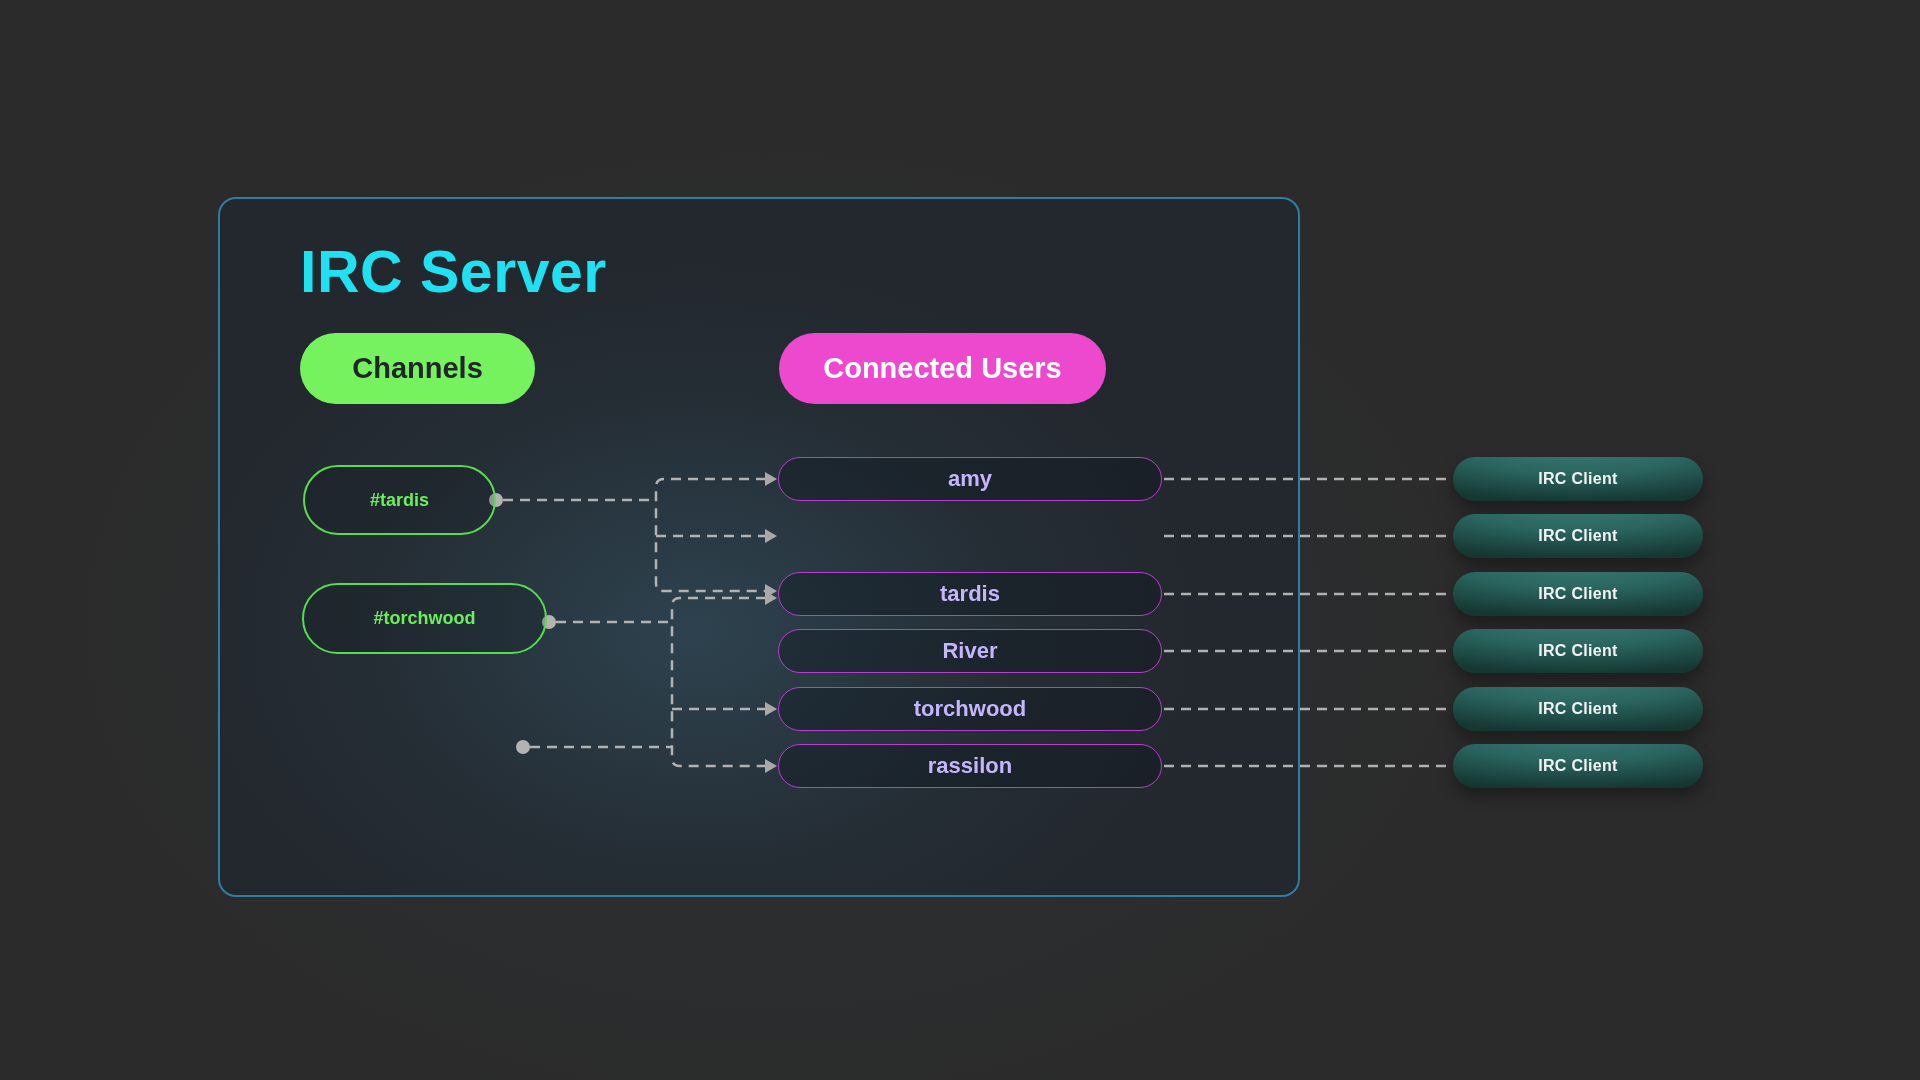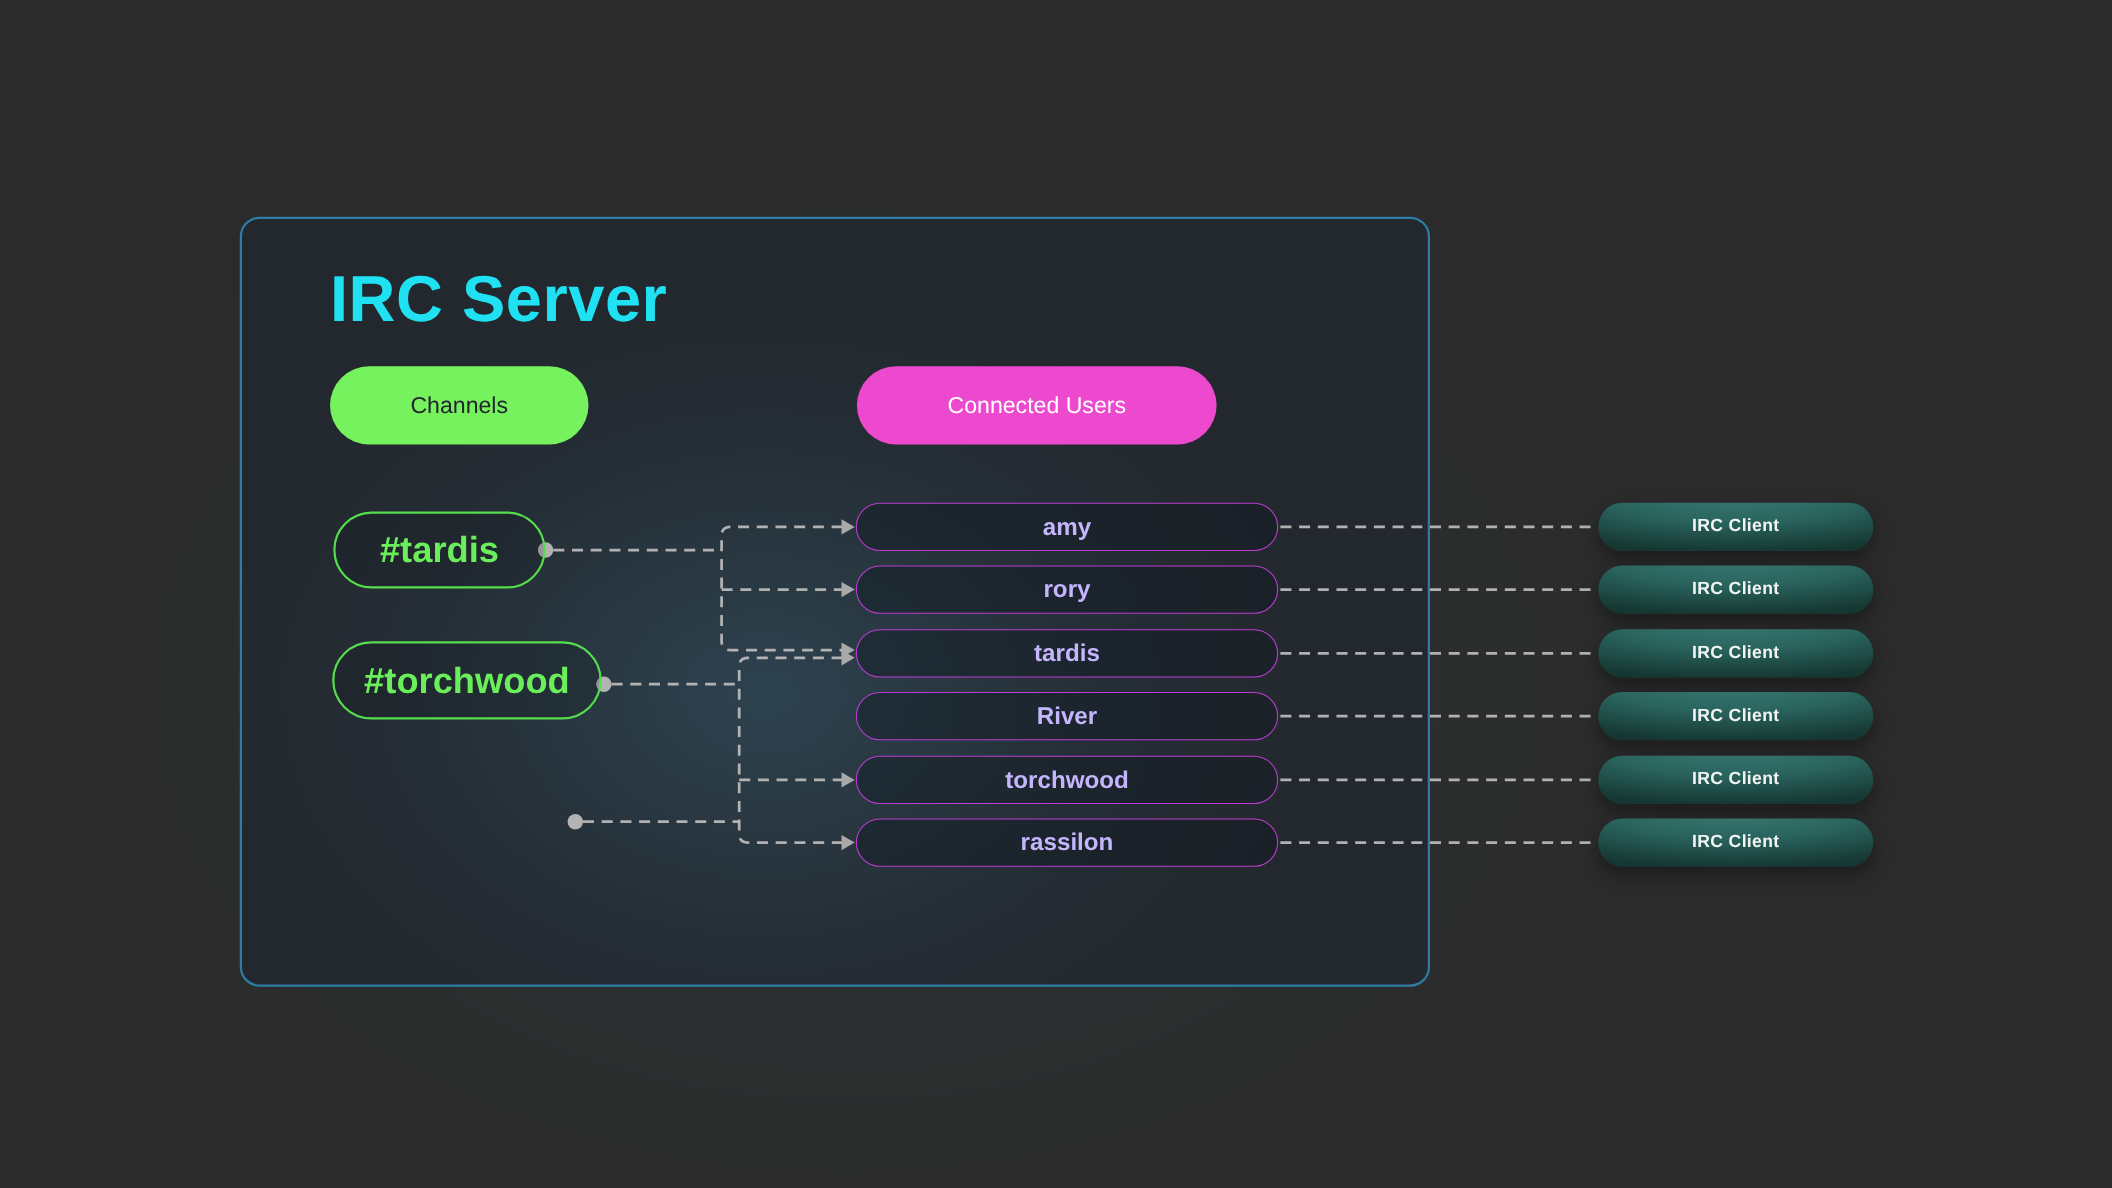--- a/index.html
+++ b/index.html
@@ -25,28 +25,28 @@
 
   .server-title{
     position:absolute;left:300px;top:238px;
     font-size:59px;font-weight:bold;letter-spacing:0.5px;color:#1fe1f2;
   }
 
   .pill{
     position:absolute;display:flex;align-items:center;justify-content:center;
     box-sizing:border-box;white-space:nowrap;
   }
-  .hdr{border-radius:36px;font-weight:normal;font-size:21px;}
+  .hdr{border-radius:36px;font-weight:bold;font-size:29px;}
   .hdr-green{background:#76f25e;color:#20262a;}
   .hdr-pink{background:#ec49ce;color:#ffffff;}
 
   .chan{
     border:2px solid #55dd4d;border-radius:40px;
     background:rgba(12,18,22,0.18);
-    color:#6aee5a;font-weight:bold;font-size:33px;
+    color:#6aee5a;font-weight:bold;font-size:18px;
   }
 
   .user{
     border:1.5px solid #bb3cd1;border-radius:22px;
     background:rgba(14,20,30,0.38);
     color:#c4b5fd;font-weight:bold;font-size:22px;
     left:778px;width:384px;height:44px;
   }
 
   .client{
@@ -101,21 +101,20 @@
 
   <div class="server-title">IRC Server</div>
 
   <div class="pill hdr hdr-green" style="left:300px;top:333px;width:235px;height:71px;">Channels</div>
   <div class="pill hdr hdr-pink" style="left:779px;top:333px;width:327px;height:71px;">Connected Users</div>
 
   <div class="pill chan" style="left:303px;top:465px;width:193px;height:70px;">#tardis</div>
   <div class="pill chan" style="left:302px;top:583px;width:245px;height:71px;">#torchwood</div>
 
   <div class="pill user" style="top:457px;">amy</div>
-  <div class="pill user" style="top:514px;">rory</div>
   <div class="pill user" style="top:572px;">tardis</div>
   <div class="pill user" style="top:629px;">River</div>
   <div class="pill user" style="top:687px;">torchwood</div>
   <div class="pill user" style="top:744px;">rassilon</div>
 
   <div class="pill client" style="top:457px;">IRC Client</div>
   <div class="pill client" style="top:514px;">IRC Client</div>
   <div class="pill client" style="top:572px;">IRC Client</div>
   <div class="pill client" style="top:629px;">IRC Client</div>
   <div class="pill client" style="top:687px;">IRC Client</div>

